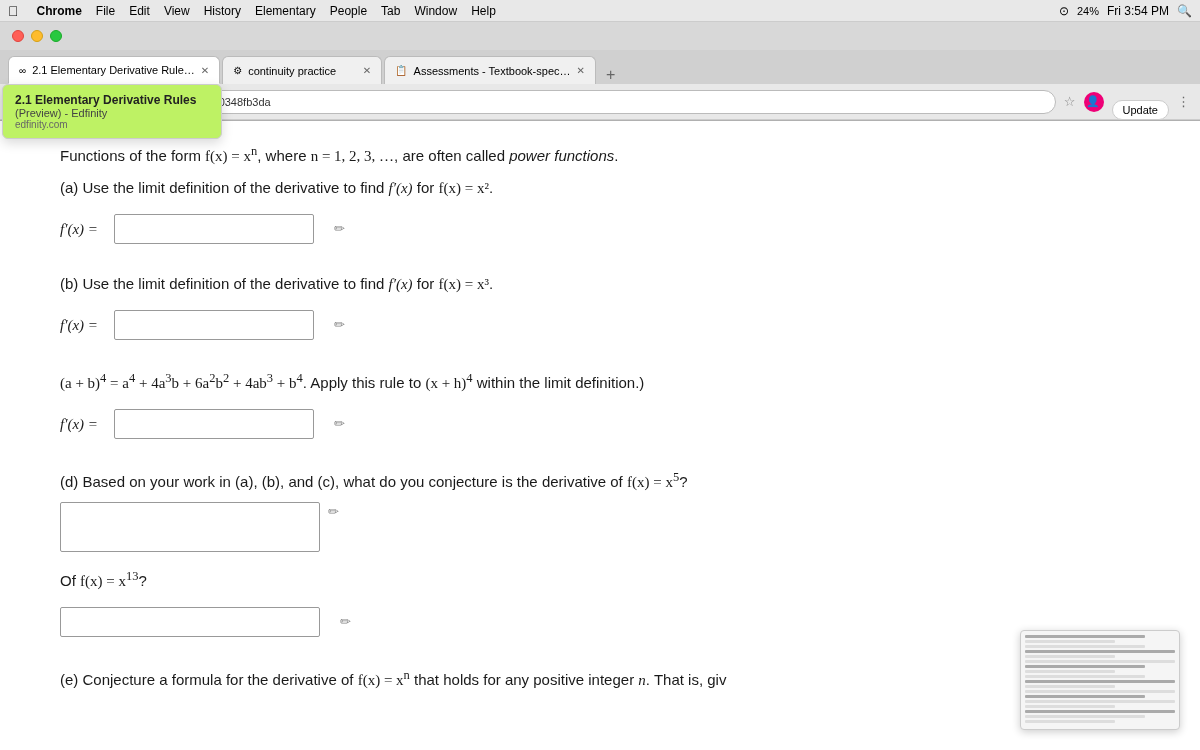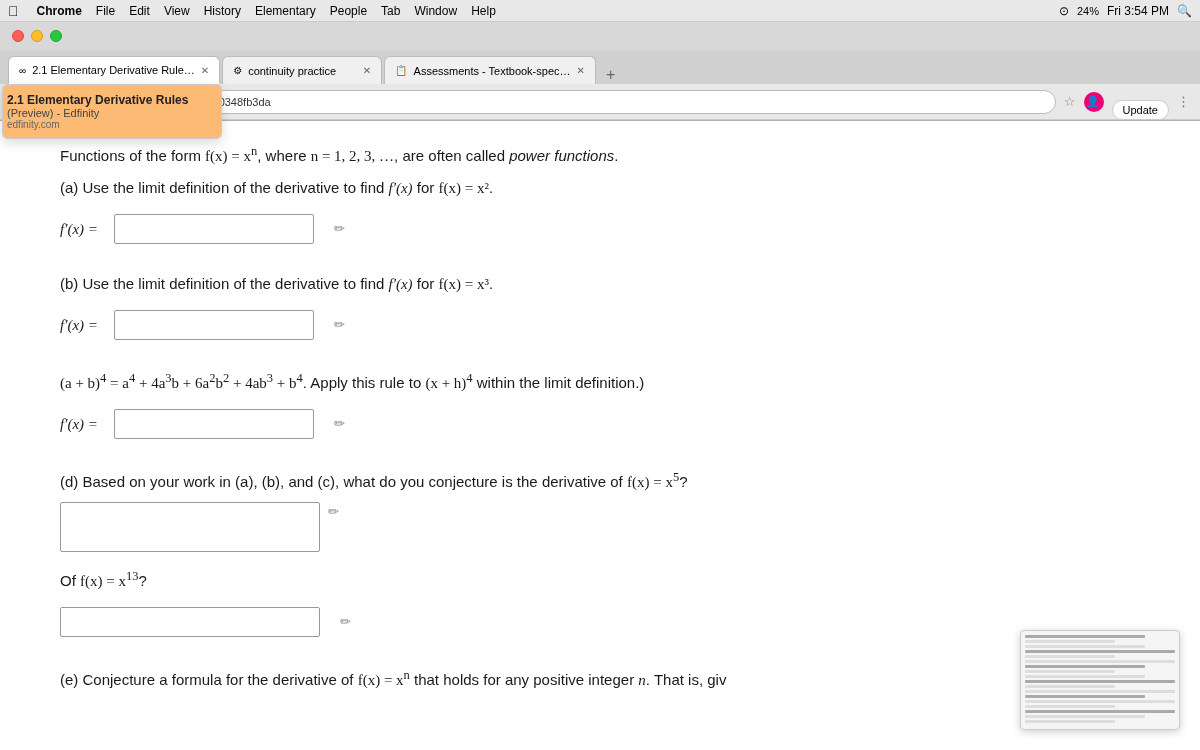--- a/index.html
+++ b/index.html
@@ -120,25 +120,25 @@
       font-size: 11px;
       cursor: pointer;
       margin-top: 16px;
     }
 
     
     .bookmark-dropdown {
       position: absolute;
       top: 84px;
       left: 2px;
-      background: #fdba74;
+      background: #bef264;
       border: 1px solid #ccc;
       border-radius: 6px;
       box-shadow: 0 4px 12px rgba(0,0,0,0.15);
-      padding: 8px 4px;
+      padding: 8px 12px;
       z-index: 100;
       min-width: 220px;
       font-size: 11px;
     }
     .bookmark-dropdown .title { font-weight: 600; font-size: 12px; color: #222; }
     .bookmark-dropdown .subtitle { font-size: 11px; color: #444; }
     .bookmark-dropdown .url { font-size: 10px; color: #666; }
 
     
     .page-content {

